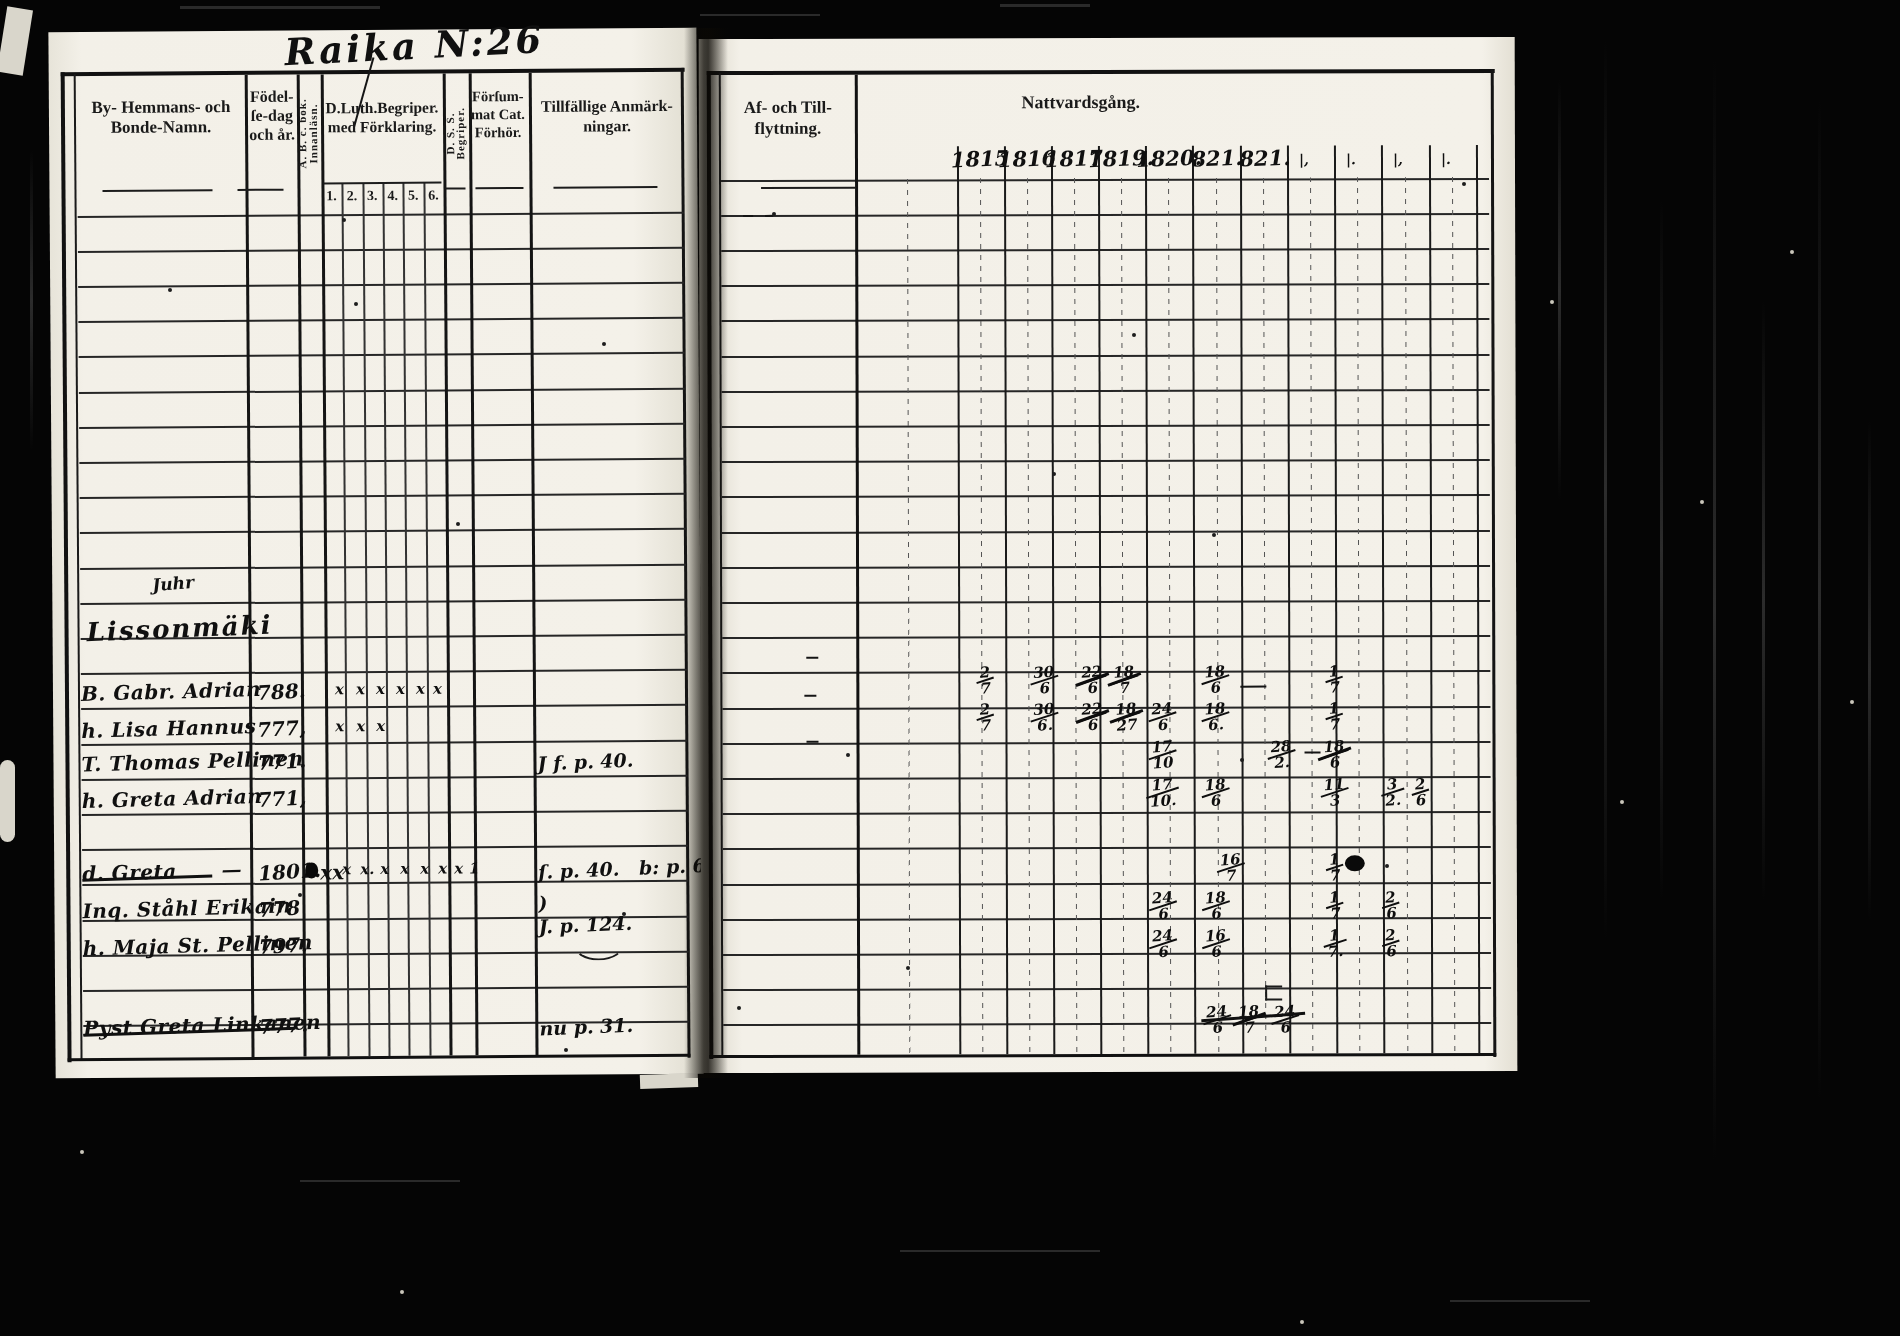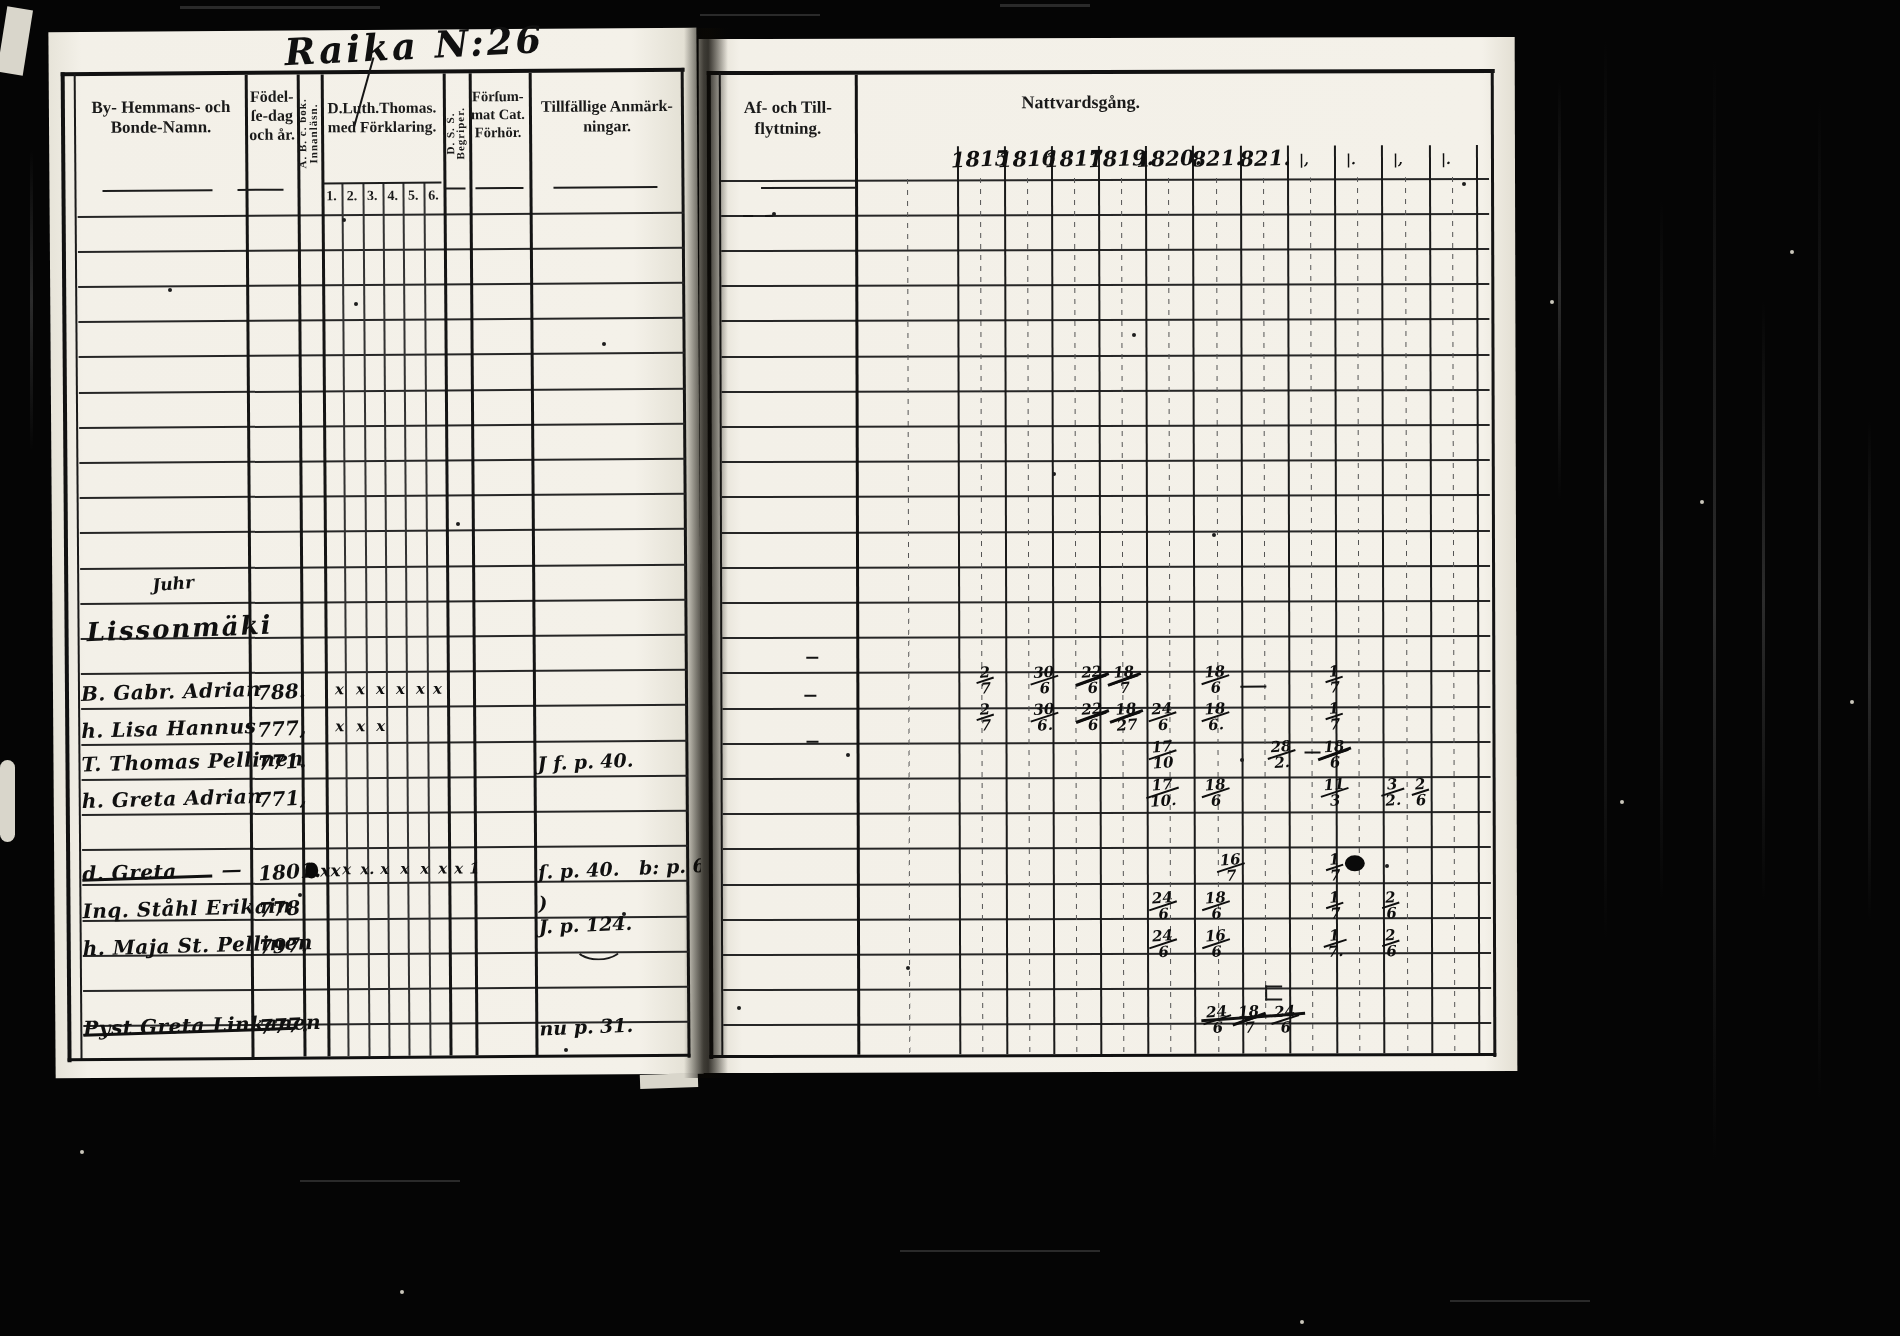--- a/index.html
+++ b/index.html
@@ -134,21 +134,21 @@
         <div class="ln" style="left: 366px; top: 56px; width: 2px; height: 72px; background: rgb(21, 21, 21); transform: rotate(16deg);"></div>
       </div>
 
     <div class="ph" style="left:82px;top:96px;width:164px;font-size:17px;line-height:20px;">By- Hemmans- och
 Bonde-Namn.</div>
     <div class="ph" style="left:250px;top:86px;width:50px;font-size:16px;line-height:19px;">Födel-
 ſe-dag
 och år.</div>
     <div class="phv" style="left:300px;top:82px;width:24px;height:102px;font-size:11px;line-height:11px;">A. B. c. bok.
 Innanläsn.</div>
-    <div class="ph" style="left:326px;top:98px;width:118px;font-size:15.5px;line-height:19px;">D.Luth.Thomas.
+    <div class="ph" style="left:326px;top:98px;width:118px;font-size:15.5px;line-height:19px;">D.Luth.Begriper.
 med Förklaring.</div>
     <div class="phv" style="left:448px;top:84px;width:22px;height:100px;font-size:11px;line-height:10px;">D. S. S.
 Begriper.</div>
     <div class="ph" style="left:472px;top:88px;width:58px;font-size:14.5px;line-height:18px;">Förſum-
 mat Cat.
 Förhör.</div>
     <div class="ph" style="left:534px;top:98px;width:152px;font-size:16px;line-height:20px;">Tillfällige Anmärk-
 ningar.</div>
 
     <div class="hw" style="left:152px;top:572px;font-size:17px;transform:rotate(-4deg);">Juhr</div>
@@ -167,21 +167,21 @@
         <div class="hw" style="left: 334px; top: 717px; font-size: 15px;">x</div>
         <div class="hw" style="left: 355px; top: 717px; font-size: 15px;">x</div>
         <div class="hw" style="left: 375px; top: 717px; font-size: 15px;">x</div>
         <div class="hw nm" style="left: 80px; top: 748px;">T. Thomas Pellinen</div>
         <div class="hw" style="left: 256px; top: 749px; font-size: 20px; transform: rotate(-3deg);">771.</div>
         <div class="hw" style="left: 536px; top: 752px; font-size: 19px; transform: rotate(-2deg);">J f. p. 40.</div>
         <div class="hw nm" style="left: 80px; top: 785px;">h. Greta Adrian</div>
         <div class="hw" style="left: 256px; top: 786px; font-size: 20px; transform: rotate(-3deg);">771,</div>
         <div class="hw nm" style="left: 80px; top: 858px;">d. Greta      —</div>
         <div class="hw" style="left: 256px; top: 859px; font-size: 20px; transform: rotate(-3deg);">1801.</div>
-        <div class="hw" style="left: 318px; top: 860px; font-size: 17px;">xx</div>
+        <div class="hw" style="left: 318px; top: 860px; font-size: 20px;">xx</div>
         <div class="hw" style="left: 340px; top: 860px; font-size: 15px;">x</div>
         <div class="hw" style="left: 358px; top: 860px; font-size: 15px;">x.</div>
         <div class="hw" style="left: 378px; top: 860px; font-size: 15px;">x</div>
         <div class="hw" style="left: 398px; top: 860px; font-size: 15px;">x</div>
         <div class="hw" style="left: 418px; top: 860px; font-size: 15px;">x</div>
         <div class="hw" style="left: 436px; top: 860px; font-size: 15px;">x</div>
         <div class="hw" style="left: 452px; top: 860px; font-size: 15px;">x</div>
         <div class="hw" style="left: 467px; top: 860px; font-size: 15px;">1</div>
         <div class="hw" style="left: 536px; top: 859px; font-size: 19px; transform: rotate(-2deg);">ſ. p. 40.   b: p. 6.</div>
         <div class="strk" style="left: 80px; top: 875px; width: 130px; transform: rotate(-1.5deg);"></div>

